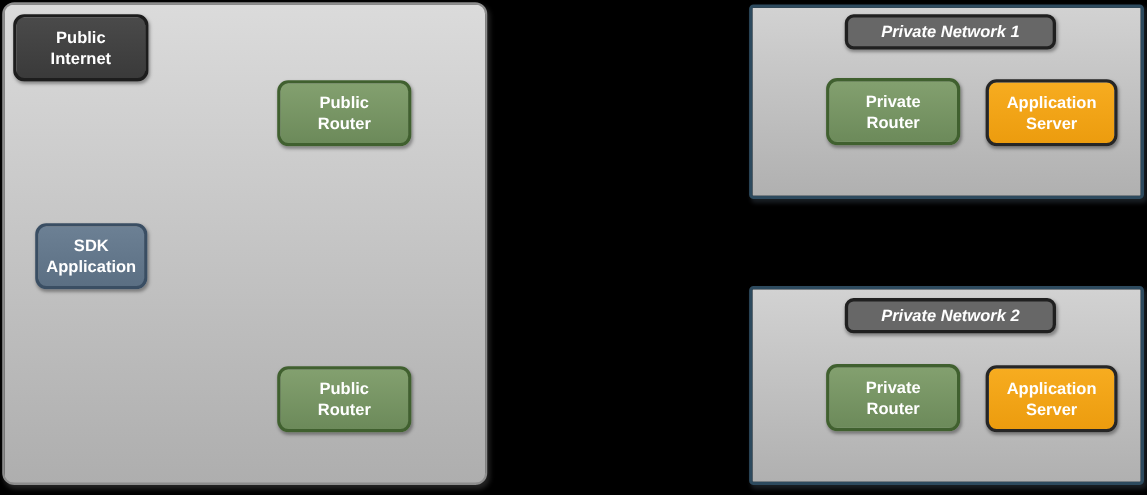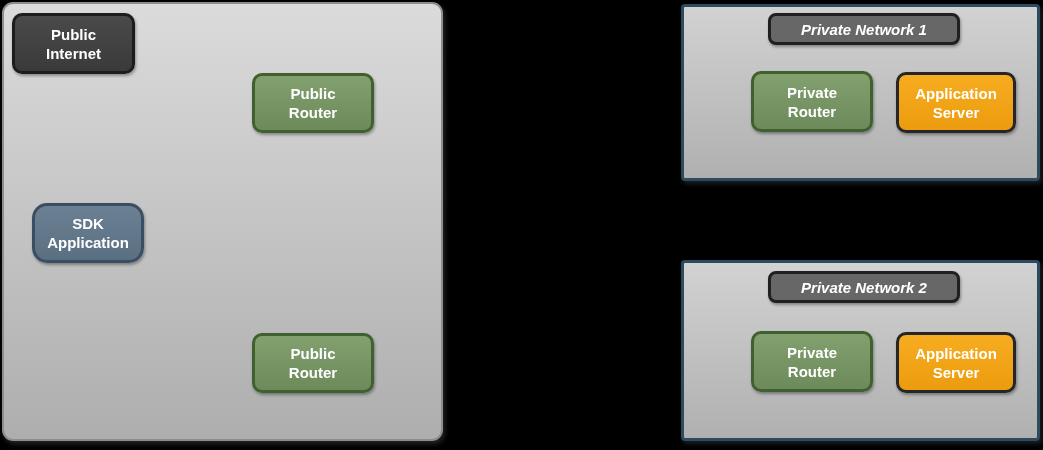--- a/index.html
+++ b/index.html
@@ -55,21 +55,21 @@
   .net-title {
     background: #676767; border: 3px solid #202020;
     border-radius: 8px;
     box-shadow: 1px 2px 3px rgba(0,0,0,0.35);
     font-style: italic;
   }
 
   
   .pos-public-internet     { left: 8px;   top: 9px;   width: 123px; height: 61px; }
   .pos-public-router-top   { left: 248px; top: 69px;  width: 122px; height: 60px; }
-  .pos-sdk-application     { left: 28px;  top: 199px; width: 112px; height: 60px; border-radius: 15px; }
+  .pos-sdk-application     { left: 28px;  top: 199px; width: 102px; height: 60px; }
   .pos-controller          { left: 249px; top: 200px; width: 121px; height: 59px; }
   .pos-public-router-bot   { left: 248px; top: 329px; width: 122px; height: 60px; }
 
   
   .pos-net-title           { left: 84px;  width: 192px; height: 32px; font-size: 15px; }
   .pn1 .pos-net-title      { top: 6px; }
   .pn2 .pos-net-title      { top: 8px; }
   .pos-private-router      { left: 19px;  width: 122px; height: 61px; margin-left: 48px; }
   .pn1 .pos-private-router { top: 64px; }
   .pn2 .pos-private-router { top: 68px; }

